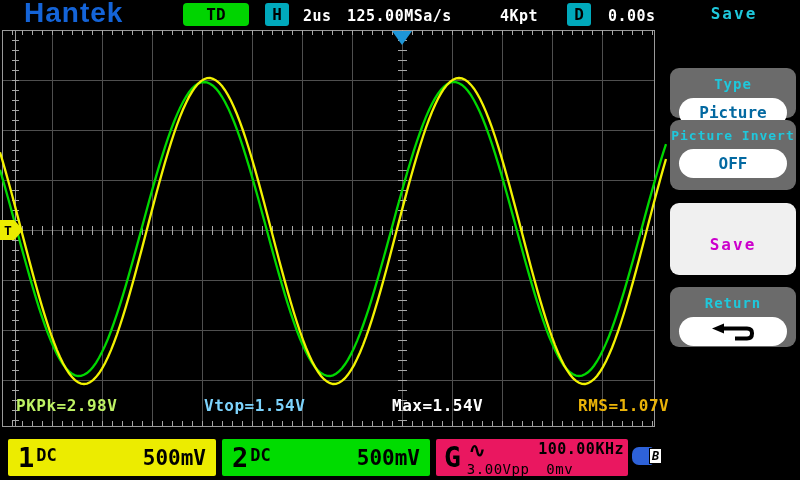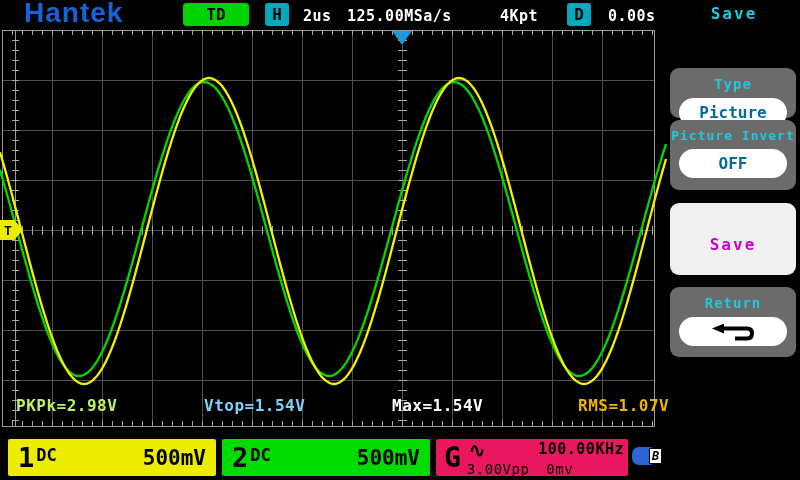--- a/index.html
+++ b/index.html
@@ -398,21 +398,21 @@
 
     <div class="panel" style="top:120px;height:70px;">
       <div class="p-label" style="font-size:13px;">Picture Invert</div>
       <div class="pill">OFF</div>
     </div>
 
     <div class="panel light" style="top:203px;height:72px;">
       <div class="save-text">Save</div>
     </div>
 
-    <div class="panel" style="top:287px;height:70px;">
+    <div class="panel" style="top:287px;height:60px;">
       <div class="p-label">Return</div>
       <div class="pill">
         <svg width="52" height="20" viewBox="0 0 52 20">
           <path d="M28 16.5 H40 Q45 16.5 45 11.5 V11 Q45 6.5 40 6.5 H16" fill="none" stroke="#000" stroke-width="4"></path>
           <polygon points="17,1.5 17,11.5 5,6.5" fill="#000"></polygon>
         </svg>
       </div>
     </div>
 
     <div class="page-ind">1/1</div>

